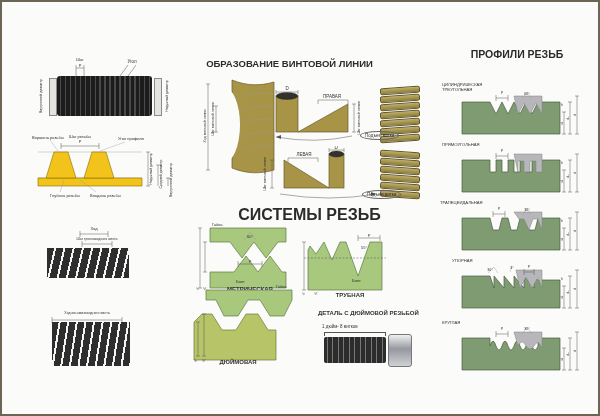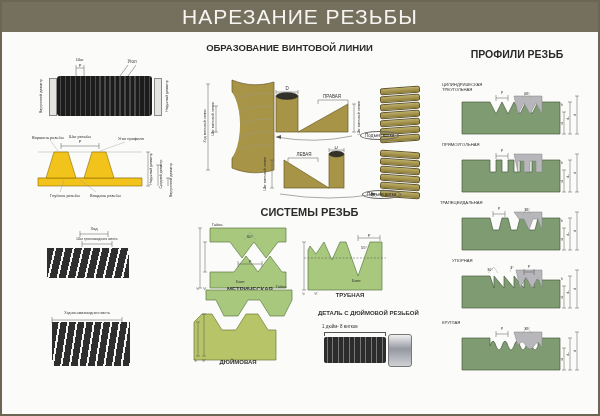--- a/index.html
+++ b/index.html
@@ -3,21 +3,21 @@
 <meta charset="utf-8">
 <style>
   html,body{margin:0;padding:0;background:#fff;font-family:"Liberation Sans",sans-serif;}
   .poster{position:relative;width:600px;height:416px;background:#FBFBF9;border:2px solid #6B6554;box-sizing:border-box;overflow:hidden;}
   .titlebar{position:absolute;left:0;top:0;width:100%;height:30px;background:#75705E;color:#F5F4F0;
     display:flex;align-items:center;justify-content:center;font-size:21px;letter-spacing:1px;}
   .abs{position:absolute;}
   .sec-h{font-weight:bold;color:#2b2b2b;text-align:center;}
   .h-left{font-size:8.5px;width:180px;}
   .h-mid{font-size:9.5px;width:205px;}
-  .h-sys{font-size:11px;width:155px;}
+  .h-sys{font-size:16px;width:155px;}
   .h-right{font-size:10.5px;width:150px;}
   .tiny{font-size:4px;color:#333;}
   .cap6{font-size:6px;font-weight:bold;color:#333;}
   .plabel{font-size:4.2px;color:#333;line-height:1.25;}
   .oval{font-size:4.5px;color:#333;border:0.5px solid #666;border-radius:50%;padding:1px 4px;white-space:nowrap;text-align:center;}
   .rod-straight{background:repeating-linear-gradient(90deg,#1c1c1c 0 2.5px,#4a4a4a 2.5px 3.5px,#1c1c1c 3.5px 5px);border-radius:3px;}
   .rod-slant{background:repeating-linear-gradient(103deg,#2e2e2e 0 7px,#f4f4f2 7px 9px);}
   .rod-slant8{background:repeating-linear-gradient(99deg,#2e2e2e 0 6.5px,#f4f4f2 6.5px 8.5px);}
   .rod-detail{background:repeating-linear-gradient(90deg,#2c2c2c 0 3px,#777 3px 4px,#2c2c2c 4px 5.5px);border-radius:2px;}
   .metal-cap{background:linear-gradient(180deg,#f0f0f2,#9598a0 45%,#cfd1d6);border:0.5px solid #777;border-radius:3px;}
@@ -35,23 +35,20 @@
   .green2{fill:#B8C468;stroke:#6d7a36;stroke-width:.7;}
   .rgreen{fill:#7E9B72;stroke:#4a5c42;stroke-width:.7;}
   .gray{fill:#B7B7BB;stroke:#808085;stroke-width:.5;}
   .darkcap{fill:#33312a;stroke:#222;stroke-width:.4;}
 </style>
 </head>
 <body>
 
 <div class="poster">
 
-  <div class="titlebar">
-    <span>НАРЕЗАНИЕ РЕЗЬБЫ</span>
-  </div>
 
   <div class="abs" style="left:30px;top:54px;width:145px;height:76px;">
     <div class="abs plate" style="left:17px;top:22px;width:6px;height:36px;"></div>
     <div class="abs plate" style="left:122px;top:22px;width:6px;height:36px;"></div>
     <div class="abs rod-straight" style="left:25px;top:20px;width:95px;height:40px;"></div>
     <svg class="abs" style="left:0;top:0;" width="145" height="76">
       <path class="ln" d="M44,12 H52 M44,9 V15 M52,9 V15 M44,15 V20 M52,15 V20"></path>
       <path class="ln" d="M96,9 L88,20 M104,9 L96,20"></path>
       <text class="st4" x="48" y="5" text-anchor="middle">Шаг</text>
       <text class="st4" x="48" y="11" text-anchor="middle">Р</text>
@@ -89,21 +86,21 @@
   </svg>
   <div class="abs rod-slant" style="left:45px;top:246px;width:82px;height:30px;"></div>
 
 
   <svg class="abs" style="left:45px;top:306px;" width="110" height="16">
     <text class="st35" x="40" y="6" text-anchor="middle">Ход восьмизаходного винта</text>
     <path class="ln" d="M5,12 H75 M5,9 V15 M75,9 V15"></path>
   </svg>
   <div class="abs rod-slant8" style="left:50px;top:320px;width:78px;height:44px;"></div>
 
-  <div class="abs sec-h h-mid" style="left:185px;top:40px;">ОБРАЗОВАНИЕ ВИНТОВОЙ ЛИНИИ</div>
+  <div class="abs sec-h h-mid" style="left:185px;top:56px;">ОБРАЗОВАНИЕ ВИНТОВОЙ ЛИНИИ</div>
 
   <svg class="abs" style="left:200px;top:74px;" width="80" height="104">
     <path class="olive" d="M30,4 C45,10 58,10 72,6 L72,94 C58,98 45,98 30,92 Z"></path>
     <ellipse cx="22" cy="49" rx="16" ry="38" fill="#FBFBF9"></ellipse>
     <path class="thin" d="M36,22 Q54,15 72,18 M37,35 Q54,28 72,31 M38,48 Q54,41 72,44 M38,61 Q54,54 72,57 M37,74 Q54,67 72,70"></path>
     <path class="ln" d="M6,8 V94 M4,8 H8 M4,94 H8 M14,30 V56 M12,30 H16 M12,56 H16"></path>
     <text class="st35" x="4" y="50" transform="rotate(-90 4 50)" text-anchor="middle">Ход винтовой линии</text>
     <text class="st35" x="12" y="43" transform="rotate(-90 12 43)" text-anchor="middle">Шаг винтовой линии</text>
   </svg>
 

